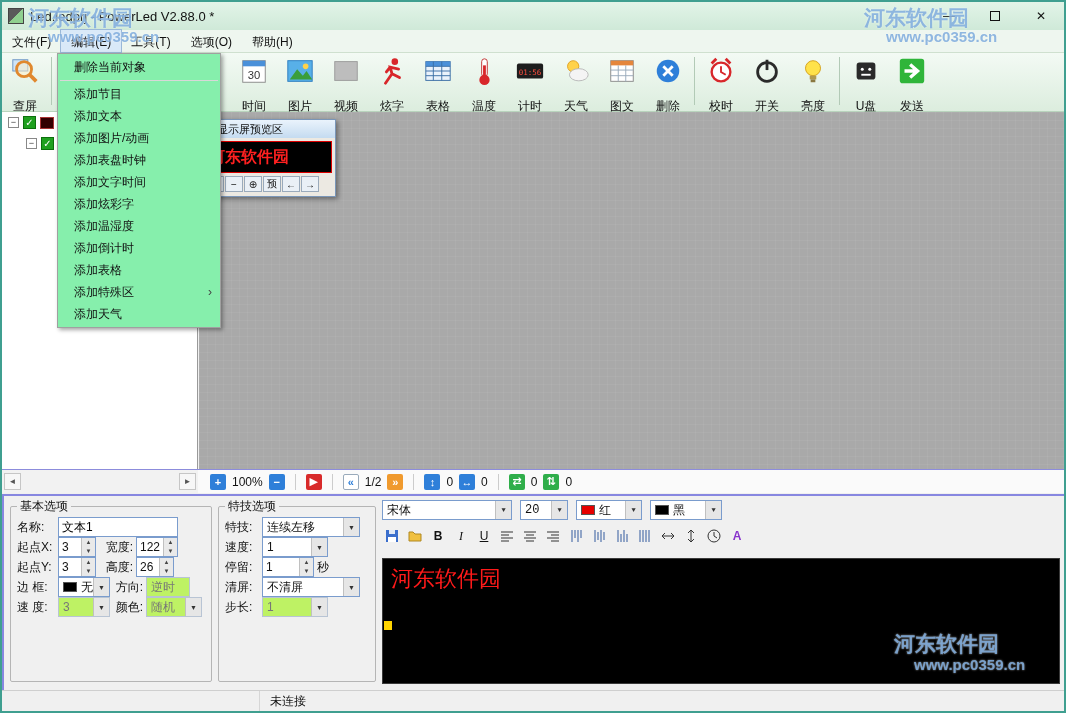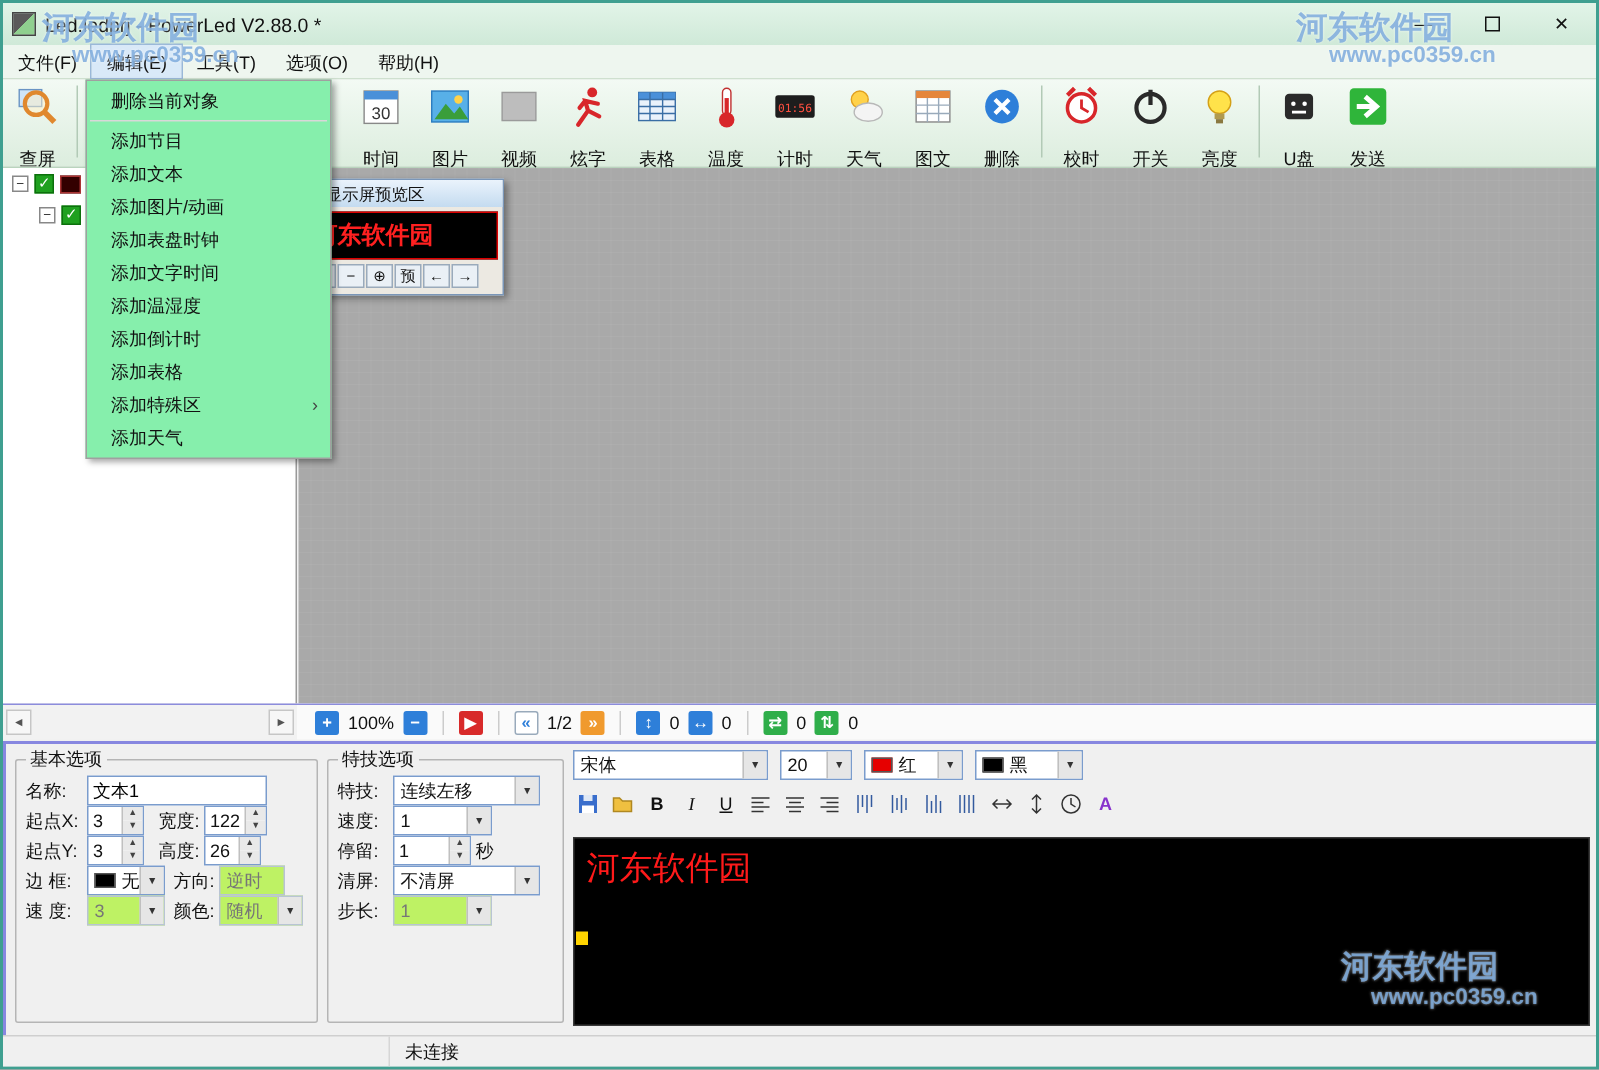--- a/index.html
+++ b/index.html
@@ -106,21 +106,21 @@
   .combo { display:flex; align-items:center; height:20px; border:1px solid #7a9ccd; background:#fff; }
   .combo .cval { flex:1; padding:0 4px; font-size:12px; white-space:nowrap; overflow:hidden; }
   .combo .carr { width:16px; align-self:stretch; background:#e6e6e6; border-left:1px solid #c0c0c0;
                  display:flex; align-items:center; justify-content:center; font-size:7px; color:#333; }
   .combo.disabled { background:#bef264; border-color:#b8c4d4; }
   .combo.disabled .cval { color:#777; }
   .swatch { width:14px; height:10px; margin-left:4px; border:1px solid #555; flex:none; }
 
   
   .editor { position:absolute; left:378px; top:4px; width:678px; height:186px; }
-  .font-row { display:flex; gap:8px; align-items:center; }
+  .font-row { display:flex; gap:8px; align-items:center;font-family:Liberation Mono, monospace; }
   .fmt-row { display:flex; gap:3px; align-items:center; margin-top:6px; }
   .fmt-btn { width:20px; height:20px; display:flex; align-items:center; justify-content:center;
              font-size:12px; border:1px solid transparent; }
   .fmt-b { font-weight:bold; }
   .fmt-i { font-style:italic; font-family:"Liberation Serif",serif; }
   .fmt-u { text-decoration:underline; }
   .fmt-a { color:#8833cc; font-weight:bold; }
   .led-preview { position:absolute; left:0; top:58px; width:678px; height:126px; background:#000;
                  border:1px solid #3a3a3a; }
   .led-text { color:#ff1a1a; font-size:22px; padding:5px 8px; white-space:nowrap; }
@@ -606,20 +606,21 @@
   </div>
 
   <div class="context-menu">
     <div class="cm-item">删除当前对象</div>
     <div class="cm-sep"></div>
     <div class="cm-item">添加节目</div>
     <div class="cm-item">添加文本</div>
     <div class="cm-item">添加图片/动画</div>
     <div class="cm-item">添加表盘时钟</div>
     <div class="cm-item">添加文字时间</div>
+    <div class="cm-item">添加炫彩字</div>
     <div class="cm-item">添加温湿度</div>
     <div class="cm-item">添加倒计时</div>
     <div class="cm-item">添加表格</div>
     <div class="cm-item">
       <span>添加特殊区</span>
       <span class="cm-arrow">›</span>
     </div>
     <div class="cm-item">添加天气</div>
   </div>
 

